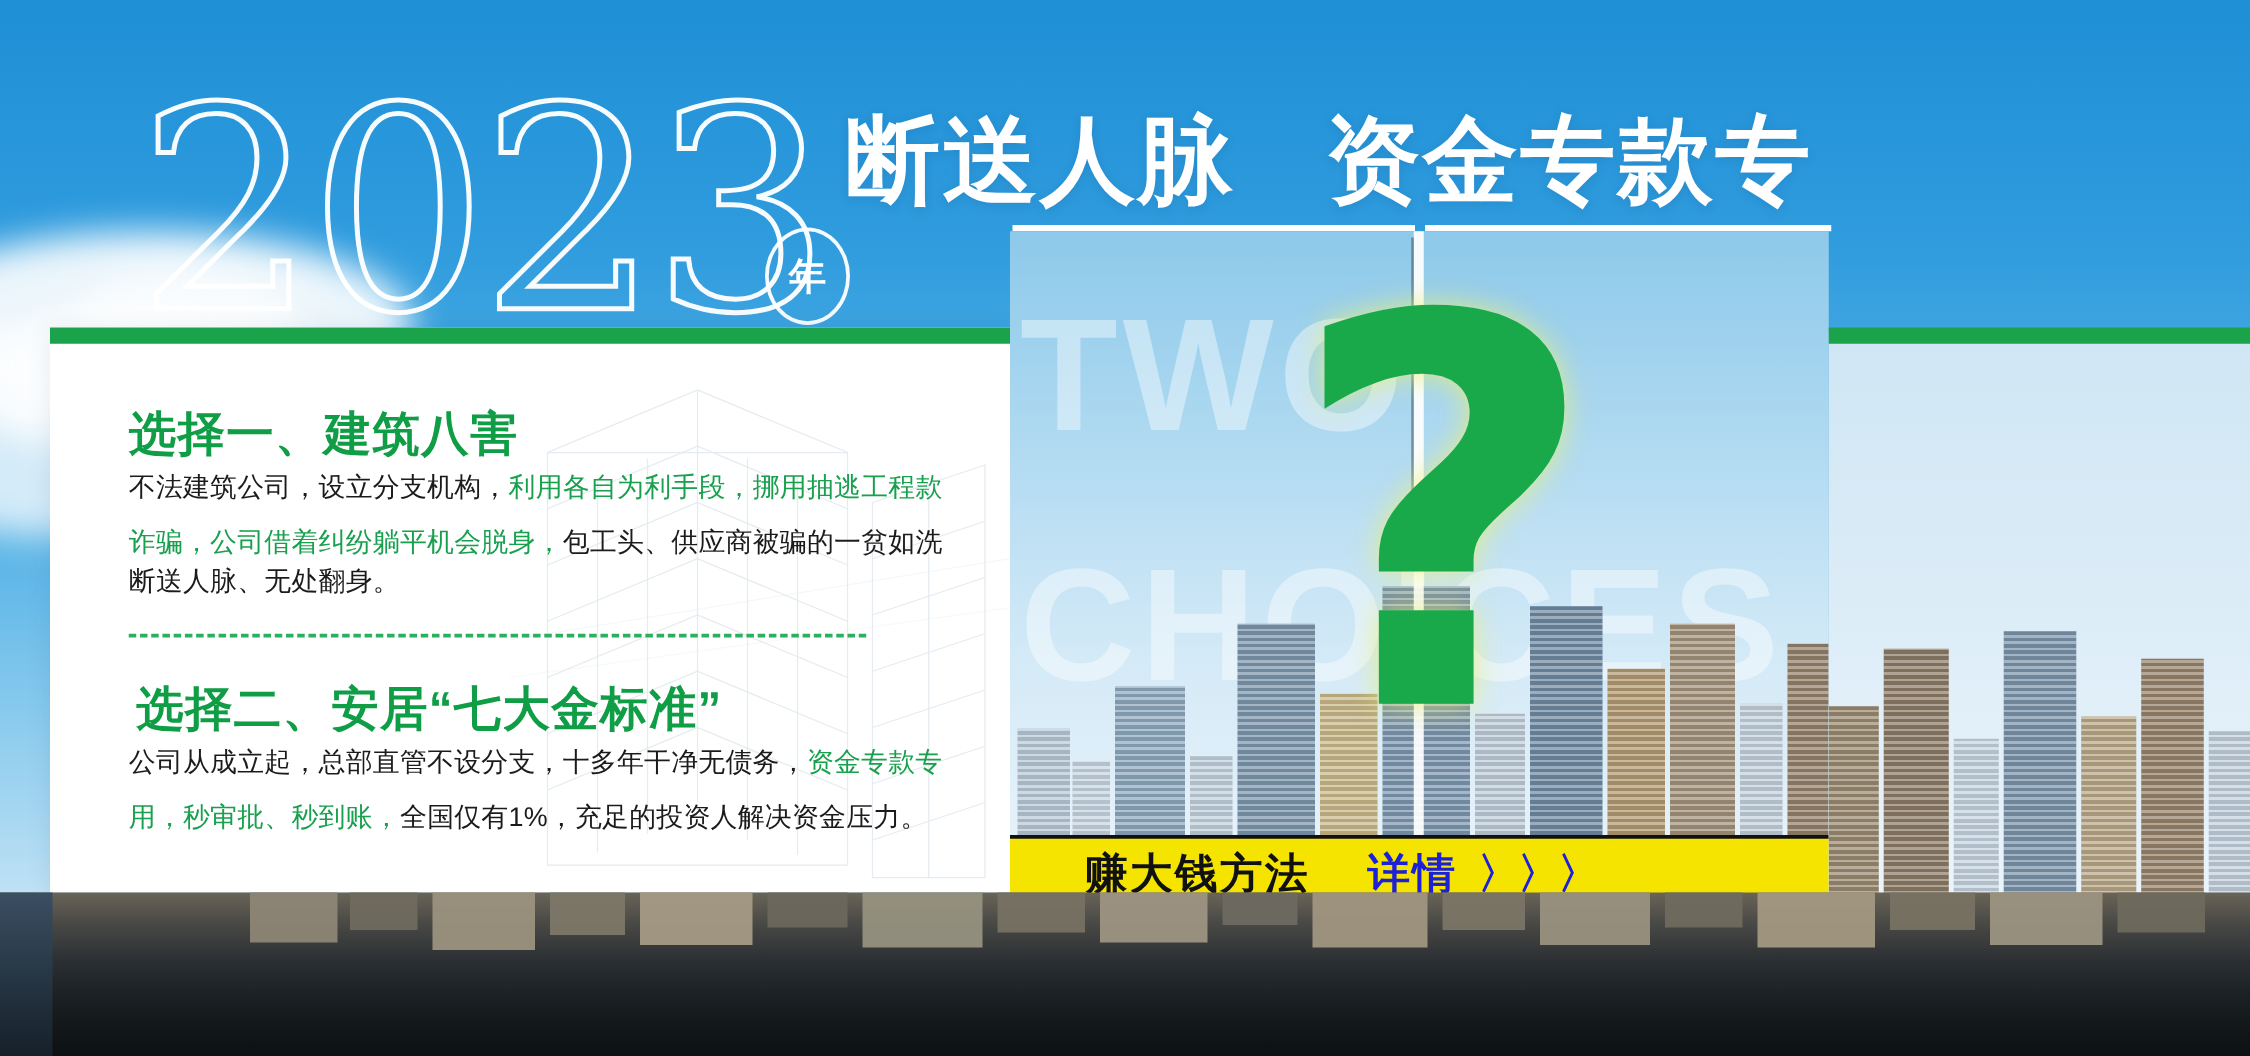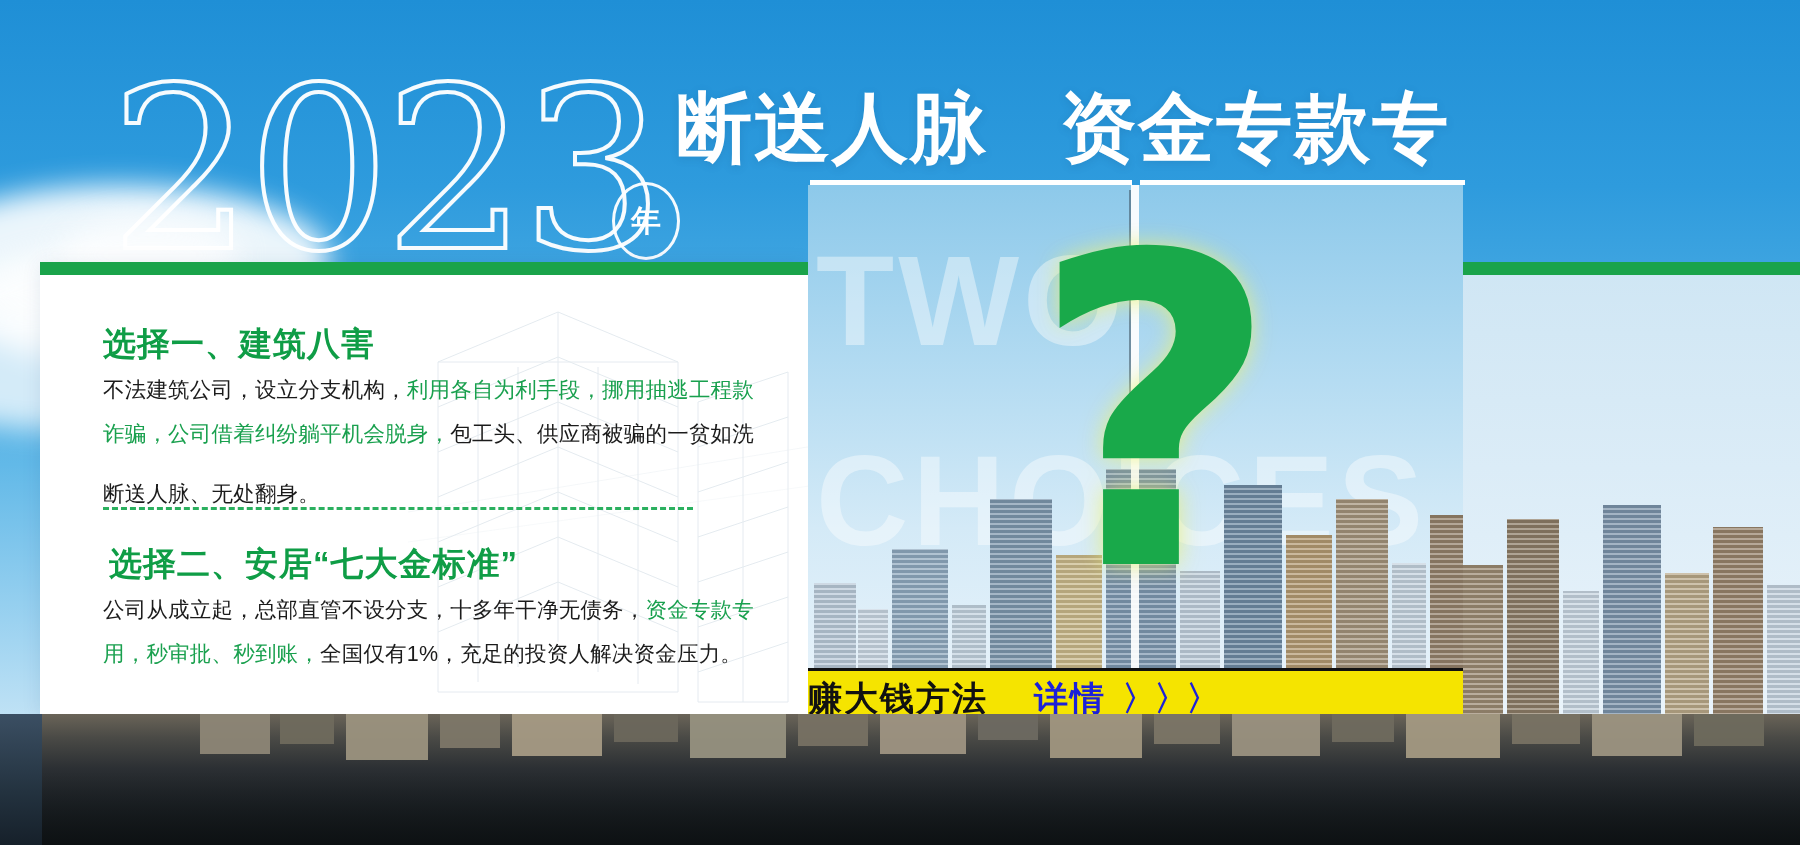--- a/index.html
+++ b/index.html
@@ -53,34 +53,34 @@
   .card{
     position:absolute;left:40px;top:262px;width:768px;height:452px;
     background:#ffffff;overflow:hidden;
     box-shadow:0 2px 18px rgba(0,60,110,.10);
   }
   .card-top-bar{position:absolute;left:40px;top:262px;width:768px;height:13px;background:#1aa34a;}
 
   .blueprint-in{position:absolute;right:-30px;top:10px;width:430px;height:440px;opacity:.55;}
 
   .sec-title{
-    position:absolute;color:#0f9d46;font-weight:700;font-size:33px;letter-spacing:1px;
+    position:absolute;color:#0f9d46;font-weight:700;font-size:38px;letter-spacing:1px;
     white-space:nowrap;
   }
   .sec-title.t1{left:63px;top:60px;}
   .sec-title.t2{left:69px;top:280px;}
 
   .body-line{
     position:absolute;left:63px;font-size:21.5px;line-height:21.5px;
     color:#1b1b1b;white-space:nowrap;letter-spacing:.2px;
   }
   .body-line .g{color:#19a04e;}
   .l1{top:118px;}
   .l2{top:162px;}
-  .l3{top:222px;}
+  .l3{top:193px;}
   .l4{top:338px;}
   .l5{top:382px;}
 
   .dashed{
     position:absolute;left:63px;top:245px;width:590px;height:0;
     border-top:3px dashed #2bb05f;
   }
 
   
   .right-panel{
@@ -114,21 +114,21 @@
     text-shadow:0 0 22px rgba(230,240,120,.85);
   }
 
   
   .cta{
     position:absolute;left:808px;top:668px;width:655px;height:56px;
     background:#f5e400;display:flex;align-items:center;
     border-top:3px solid #111;
   }
   .cta-left{
-    color:#111;font-size:34px;font-weight:700;letter-spacing:2px;white-space:nowrap;
+    margin-left:60px;color:#111;font-size:34px;font-weight:700;letter-spacing:2px;white-space:nowrap;
   }
   .cta-right{
     margin-left:46px;color:#1c21d8;font-size:34px;font-weight:700;letter-spacing:2px;white-space:nowrap;
   }
   .cta-arrows{
     margin-left:16px;color:#1c21d8;font-size:34px;font-weight:700;letter-spacing:-2px;
   }
 
   
   .far-right{

